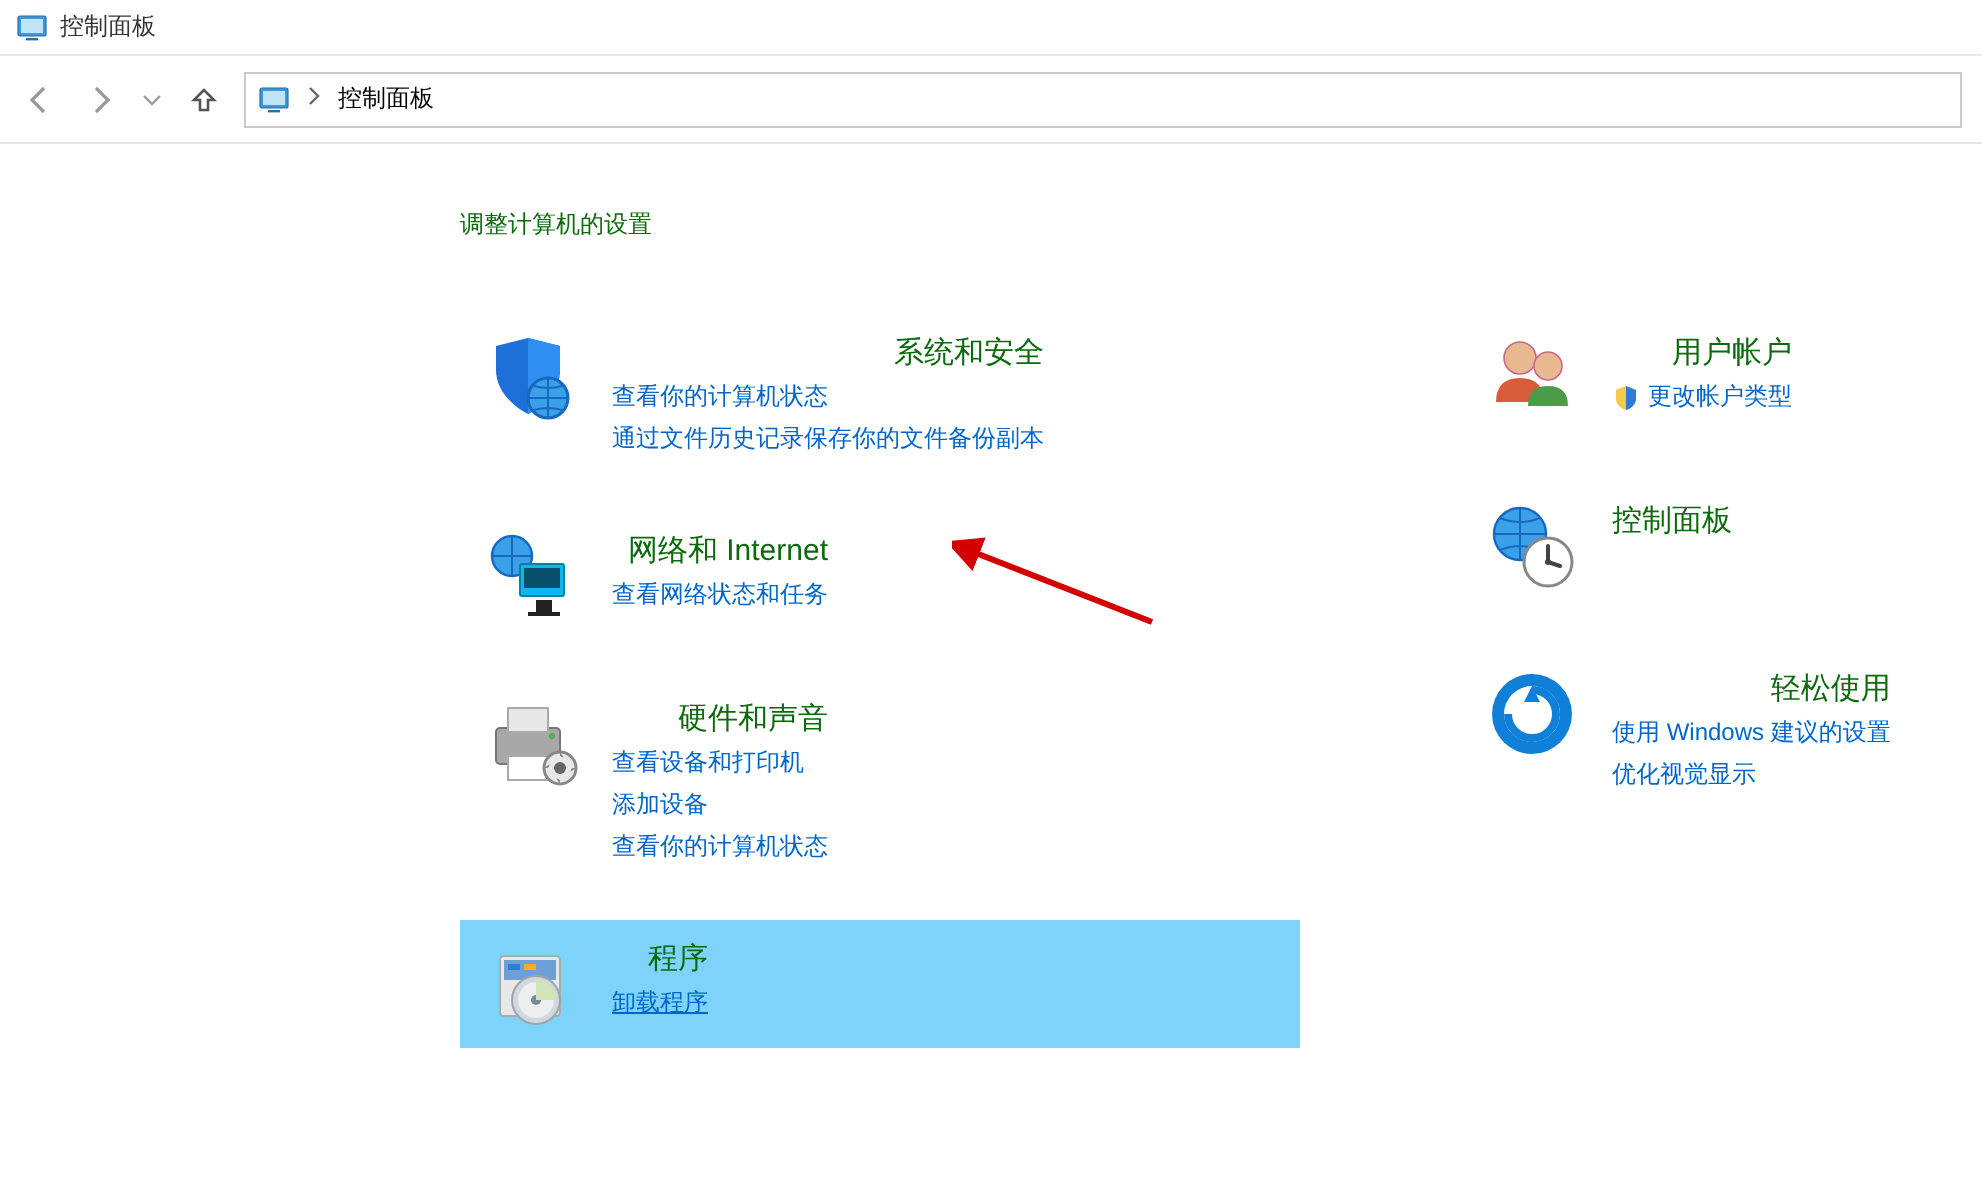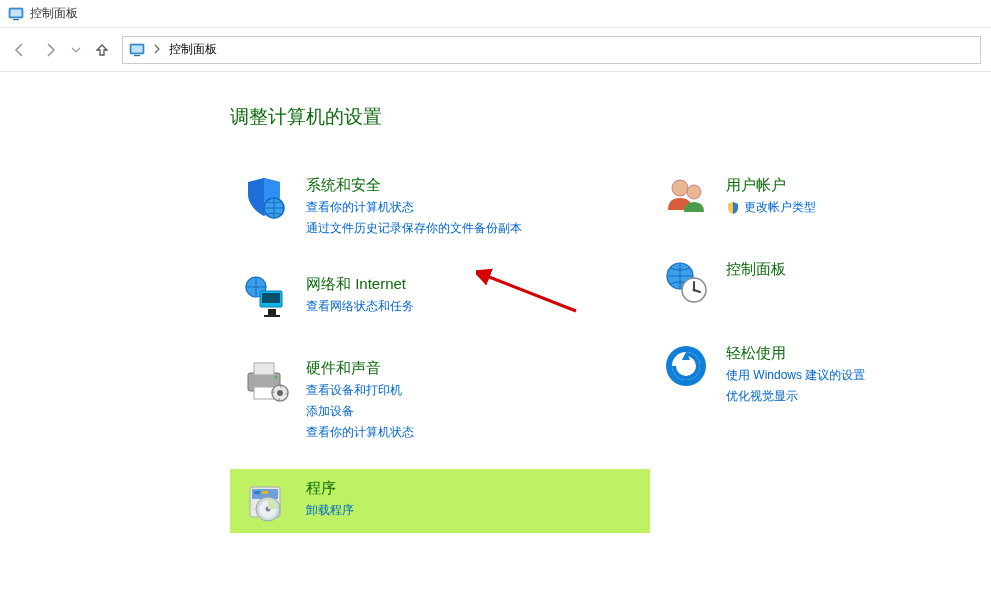--- a/index.html
+++ b/index.html
@@ -59,38 +59,40 @@
       width: 16px; height: 16px; display: inline-flex; align-items: center; justify-content: center;
     }
     .breadcrumb-sep { color: #777; font-size: 10px; }
     .breadcrumb-item { color: #000; font-size: 12px; }
     .content {
       padding: 32px 0 40px 230px;
       position: relative;
     }
     .page-heading {
       color: #0b6a0b;
-      font-size: 19px;
+      font-size: 12px;
       margin-bottom: 36px;
       font-weight: 400;
     }
     .columns {
       display: flex;
+      gap: 80px;
+      text-align: right;
     }
     .col { display: flex; flex-direction: column; gap: 20px; }
     .col-left { width: 420px; }
     .col-right { width: 260px; }
     .category {
       display: flex;
       gap: 16px;
       padding: 8px 8px 8px 12px;
       align-items: flex-start;
     }
     .category.hover {
-      background: #bef264;
+      background: #7dd3fc;
     }
     .category-icon {
       width: 48px; height: 48px;
       flex-shrink: 0;
       display: flex; align-items: center; justify-content: center;
     }
     .category-body {
       display: flex; flex-direction: column; gap: 4px;
       padding-top: 2px;
     }
@@ -103,21 +105,21 @@
     .category-links {
       display: flex; flex-direction: column; gap: 4px;
     }
     .category-link {
       color: #0066cc;
       font-size: 12px;
       cursor: pointer;
       text-decoration: none;
       display: inline-flex; align-items: center; gap: 4px;
     }
-    .category-link.underline { }
+    .category-link.underline { text-decoration: underline; }
     .shield-icon {
       width: 14px; height: 14px; display: inline-block;
     }
     .arrow-annotation {
       position: absolute;
       left: 476px;
       top: 195px;
       pointer-events: none;
     }
   </style>

